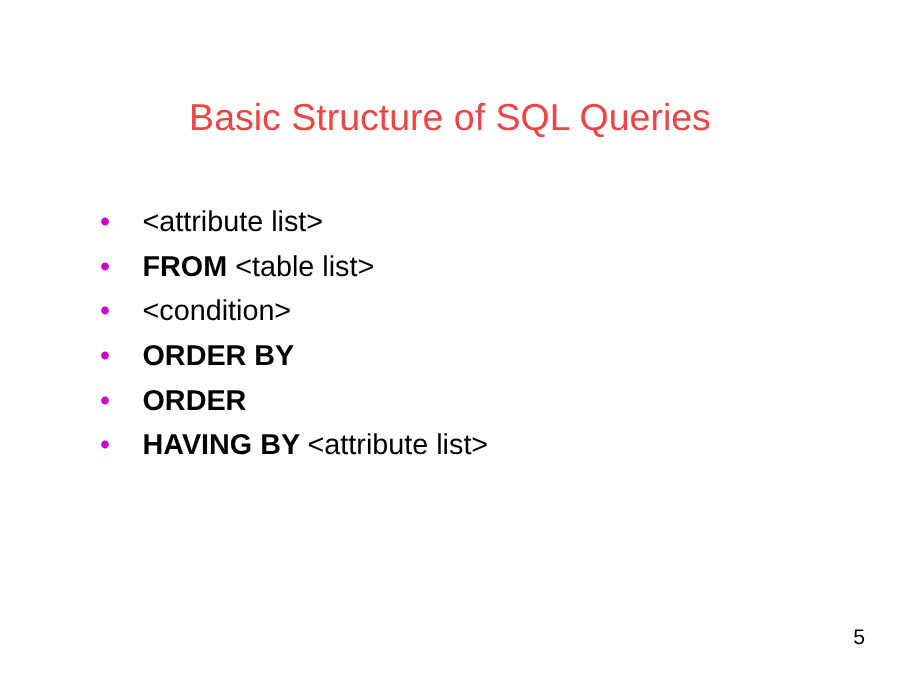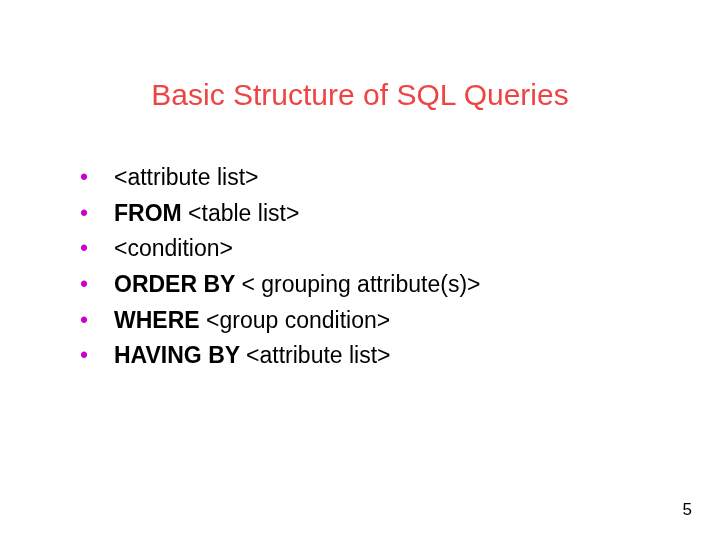--- a/index.html
+++ b/index.html
@@ -82,27 +82,25 @@
     </div>
 
     <div class="row">
       <span class="bullet">•</span>
       <span class="arg">&lt;condition&gt;</span>
     </div>
 
     <div class="row">
       <span class="bullet">•</span>
       <span class="kw">ORDER BY </span>
-      <span class="arg">&lt; grouping attribute(s)&gt;</span>
     </div>
 
     <div class="row">
       <span class="bullet">•</span>
-      <span class="kw">WHERE </span>
-      <span class="arg">&lt;group condition&gt;</span>
+      <span class="kw">ORDER </span>
     </div>
 
     <div class="row">
       <span class="bullet">•</span>
       <span class="kw">HAVING BY </span>
       <span class="arg">&lt;attribute list&gt;</span>
     </div>
 
   </div>
 

